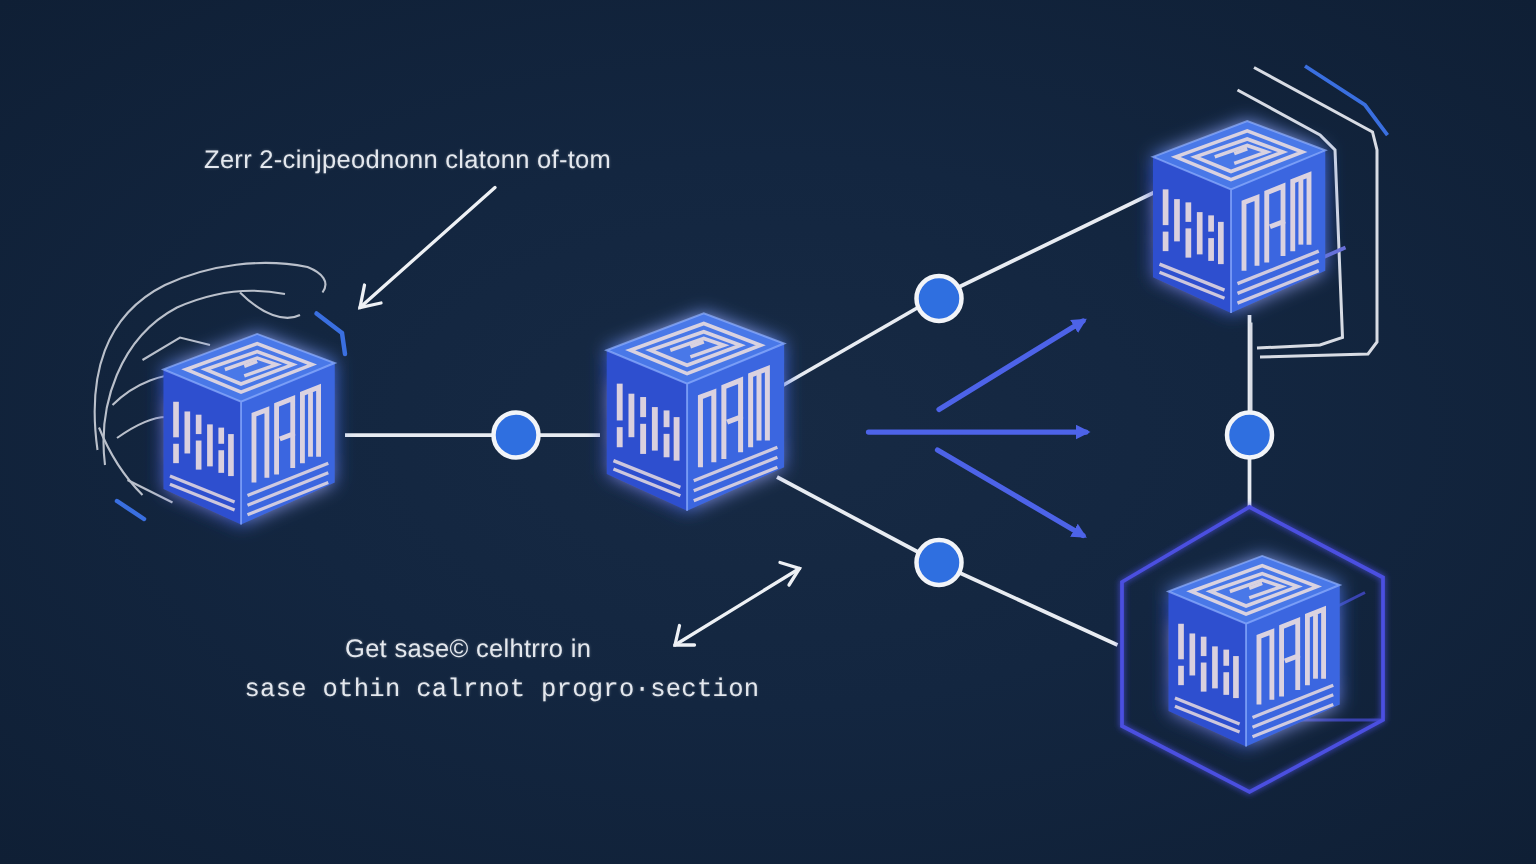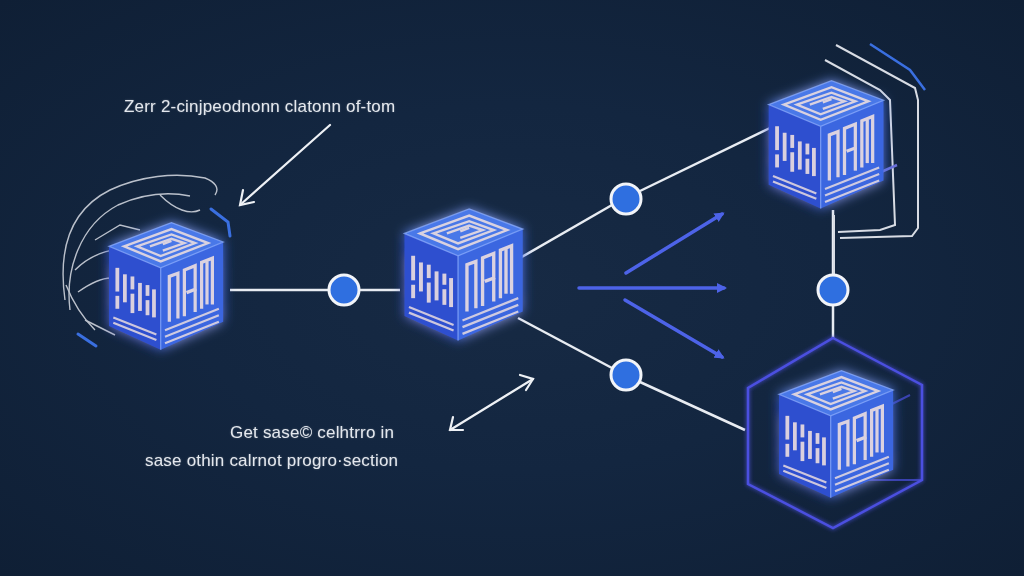--- a/index.html
+++ b/index.html
@@ -8,23 +8,23 @@
     background: radial-gradient(ellipse at 50% 50%, #172a44 0%, #132640 45%, #0f1f35 100%);
     font-family: "Liberation Sans", sans-serif;
     position: relative;
   }
   #stage { position: absolute; left: 0; top: 0; width: 1024px; height: 576px; }
   .label {
     position: absolute; color: #e4e8ee; font-size: 17px; letter-spacing: 0.2px;
     text-shadow: 0 0 2px rgba(255,255,255,0.3);
     white-space: nowrap;
   }
-  #caption-top { left: 124px; top: 97px; text-align: right; }
+  #caption-top { left: 136px; top: 97px; text-align: right; }
   #caption-bottom-1 { left: 230px; top: 423px; }
-  #caption-bottom-2 { left: 145px; top: 451px; }
+  #caption-bottom-2 { left: 163px; top: 451px; font-family: Liberation Mono, monospace; }
 </style>
 </head>
 <body>
 
 <svg id="stage" width="1024" height="576" viewBox="0 0 1024 576" xmlns="http://www.w3.org/2000/svg">
   <defs>
     <filter id="glow" x="-50%" y="-50%" width="200%" height="200%">
       <feGaussianBlur stdDeviation="6" result="b"></feGaussianBlur>
       <feMerge>
           <feMergeNode in="b"></feMergeNode>

